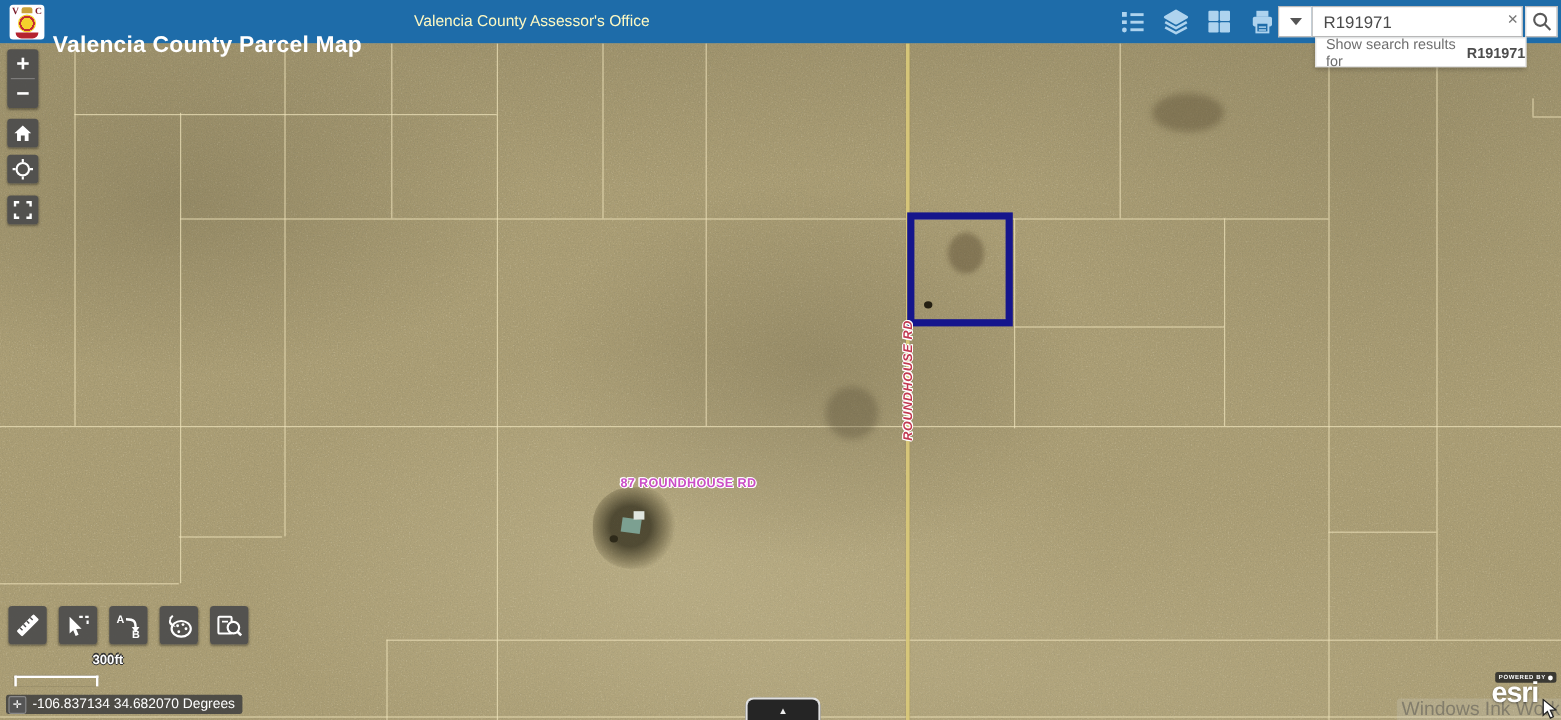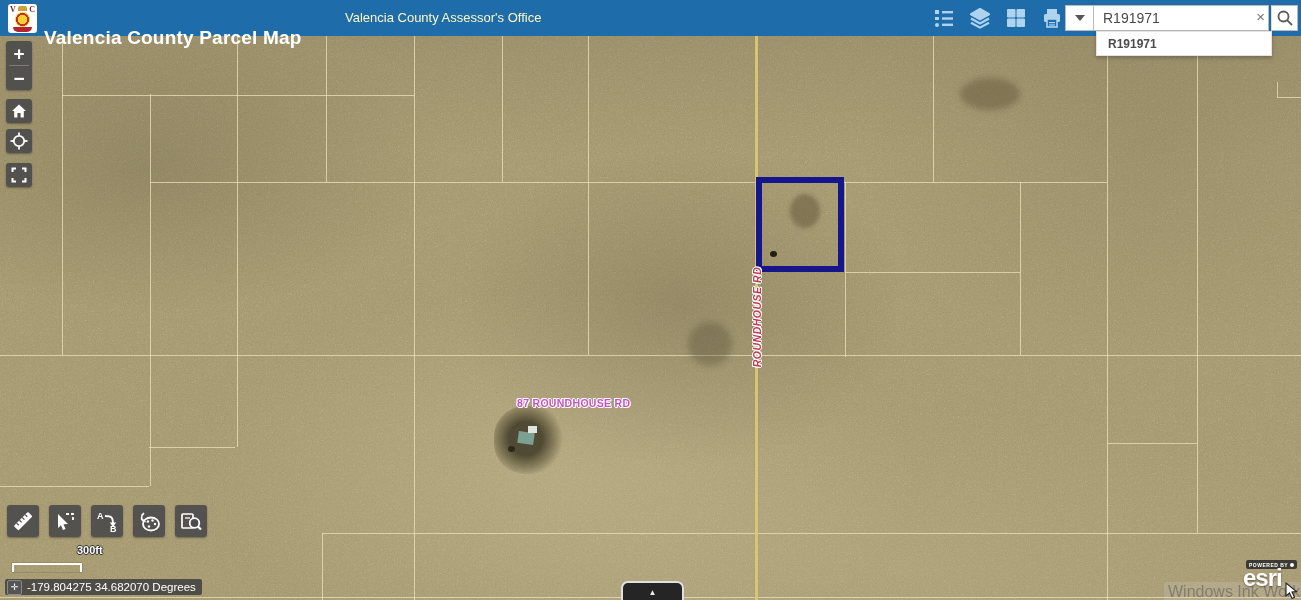--- a/index.html
+++ b/index.html
@@ -183,20 +183,21 @@
       <div id="search-btn">
         <svg width="18" height="18" viewBox="0 0 18 18">
           <circle cx="7.5" cy="7.5" r="5" fill="none" stroke="#5a5a5a" stroke-width="1.8"></circle>
           <line x1="11.3" y1="11.3" x2="16" y2="16" stroke="#5a5a5a" stroke-width="1.8"></line>
         </svg>
       </div>
     </div>
   </div>
 
   <div id="suggestion">
+    <span>Show search results for</span>
     <b>R191971</b>
   </div>
 
   <div id="map">
     <svg class="noise" width="1301" height="564">
       <filter id="dark-speck" x="0" y="0" width="100%" height="100%">
         <feTurbulence type="fractalNoise" baseFrequency="0.9" numOctaves="2" seed="3" stitchTiles="stitch"></feTurbulence>
         <feColorMatrix type="matrix" values="0 0 0 0 0.24  0 0 0 0 0.22  0 0 0 0 0.13  1.3 0 0 0 -0.55"></feColorMatrix>
       </filter>
       <filter id="light-speck" x="0" y="0" width="100%" height="100%">
@@ -329,21 +330,21 @@
         <line x1="7" y1="10" x2="12" y2="10" stroke="#fff" stroke-width="1.3"></line>
         <circle cx="16.5" cy="15" r="4.8" fill="rgba(76,76,76,1)" stroke="#fff" stroke-width="1.8"></circle>
         <line x1="20" y1="18.5" x2="23" y2="21.5" stroke="#fff" stroke-width="2.2"></line>
       </svg>
     </div>
 
     <div id="scalebar"></div>
     <div id="scale-label">300ft</div>
     <div id="coords">
       <span class="xh">✛</span>
-      <span class="txt">-179.804275 34.682070 Degrees</span>
+      <span class="txt">-106.837134 34.682070 Degrees</span>
     </div>
 
     <div id="table-toggle">
       <span class="arr">▲</span>
     </div>
 
     <div id="watermark">Windows Ink Workspace</div>
     <div id="powered">
       <span class="pb">POWERED BY</span>
       <span class="globe"></span>

